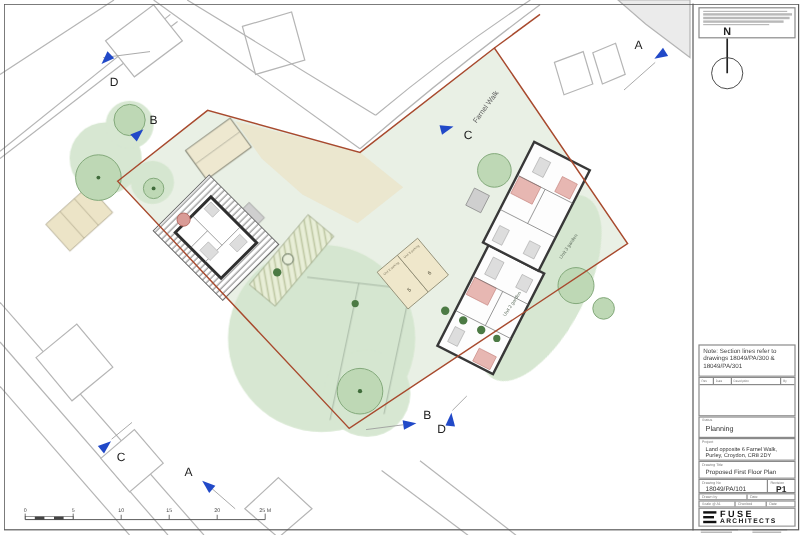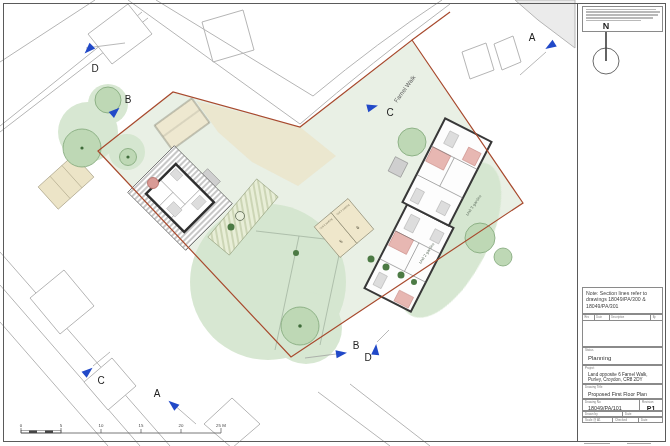--- a/index.html
+++ b/index.html
@@ -344,20 +344,31 @@
       <div class="tb-label">Scale @ A1</div>
     </div>
     <div class="cell" style="width:26px;">
       <div class="tb-label">Checked</div>
     </div>
     <div class="cell" style="flex:1; border-right:none;">
       <div class="tb-label">Date</div>
     </div>
   </div>
 
+  <div class="tb-box" id="logo-box">
+    <div class="logo-icon">
+      <div class="logo-bar"></div>
+      <div class="logo-bar mid"></div>
+      <div class="logo-bar"></div>
+    </div>
+    <div>
+      <div class="logo-text1">FUSE</div>
+      <div class="logo-text2">ARCHITECTS</div>
+    </div>
+  </div>
 
   <div class="tb-box" id="contact-box">
     <div class="contact-col">
       <div class="ph-line" style="width:90%"></div>
       <div class="ph-line" style="width:75%"></div>
     </div>
     <div class="contact-col">
       <div class="ph-line" style="width:85%"></div>
       <div class="ph-line" style="width:70%"></div>
     </div>

